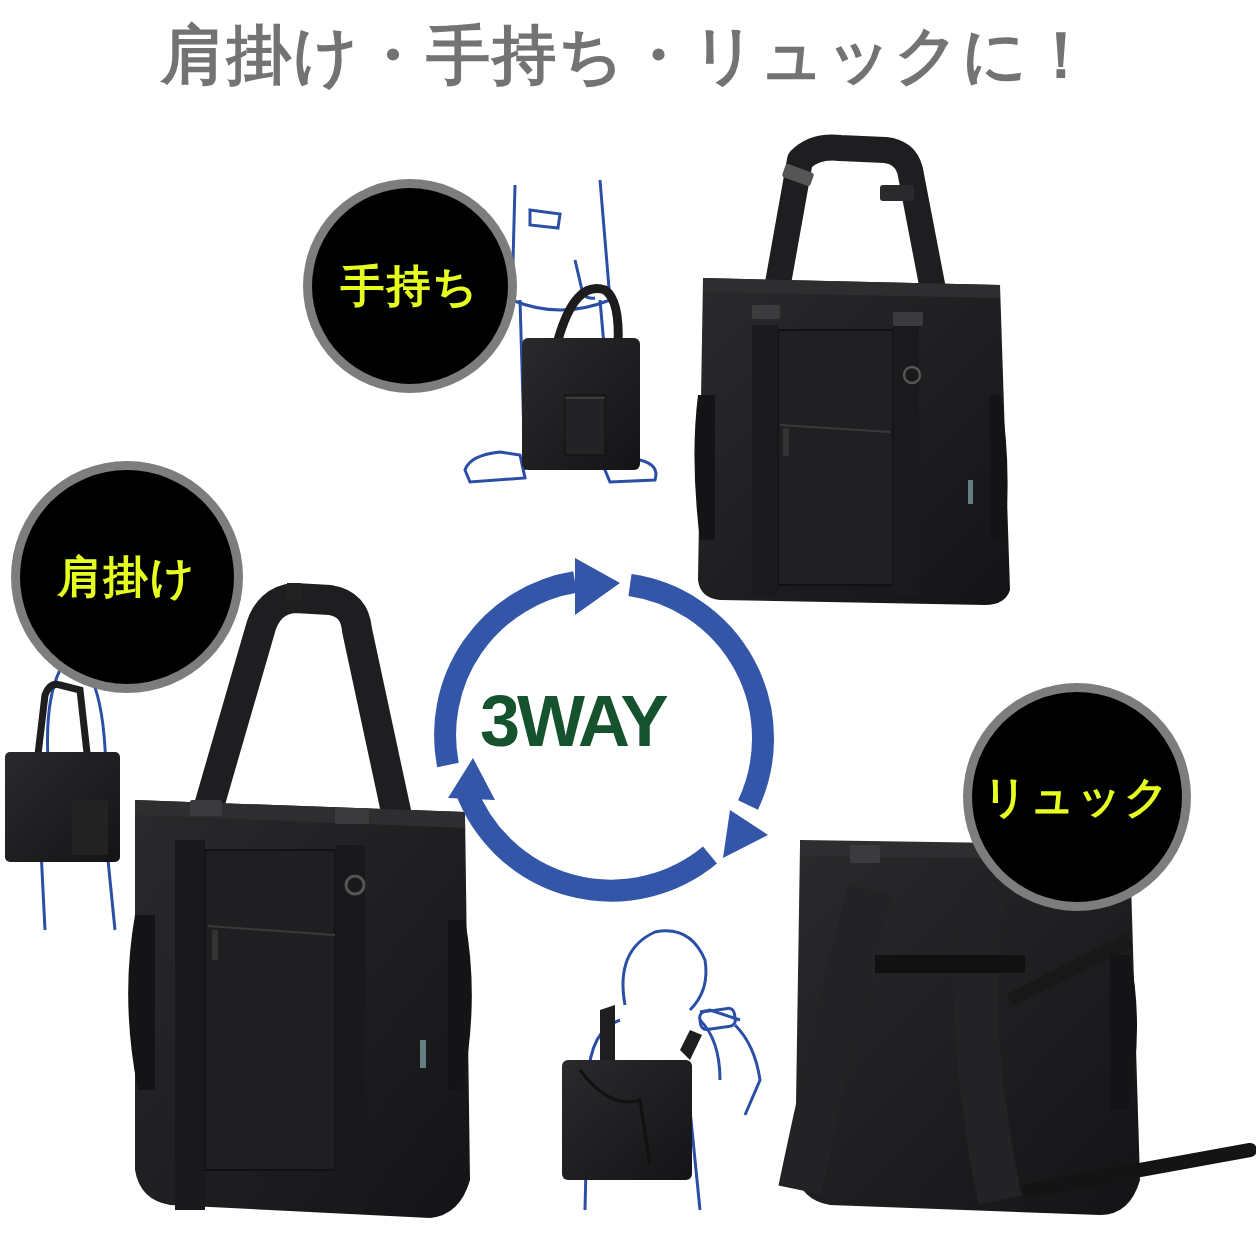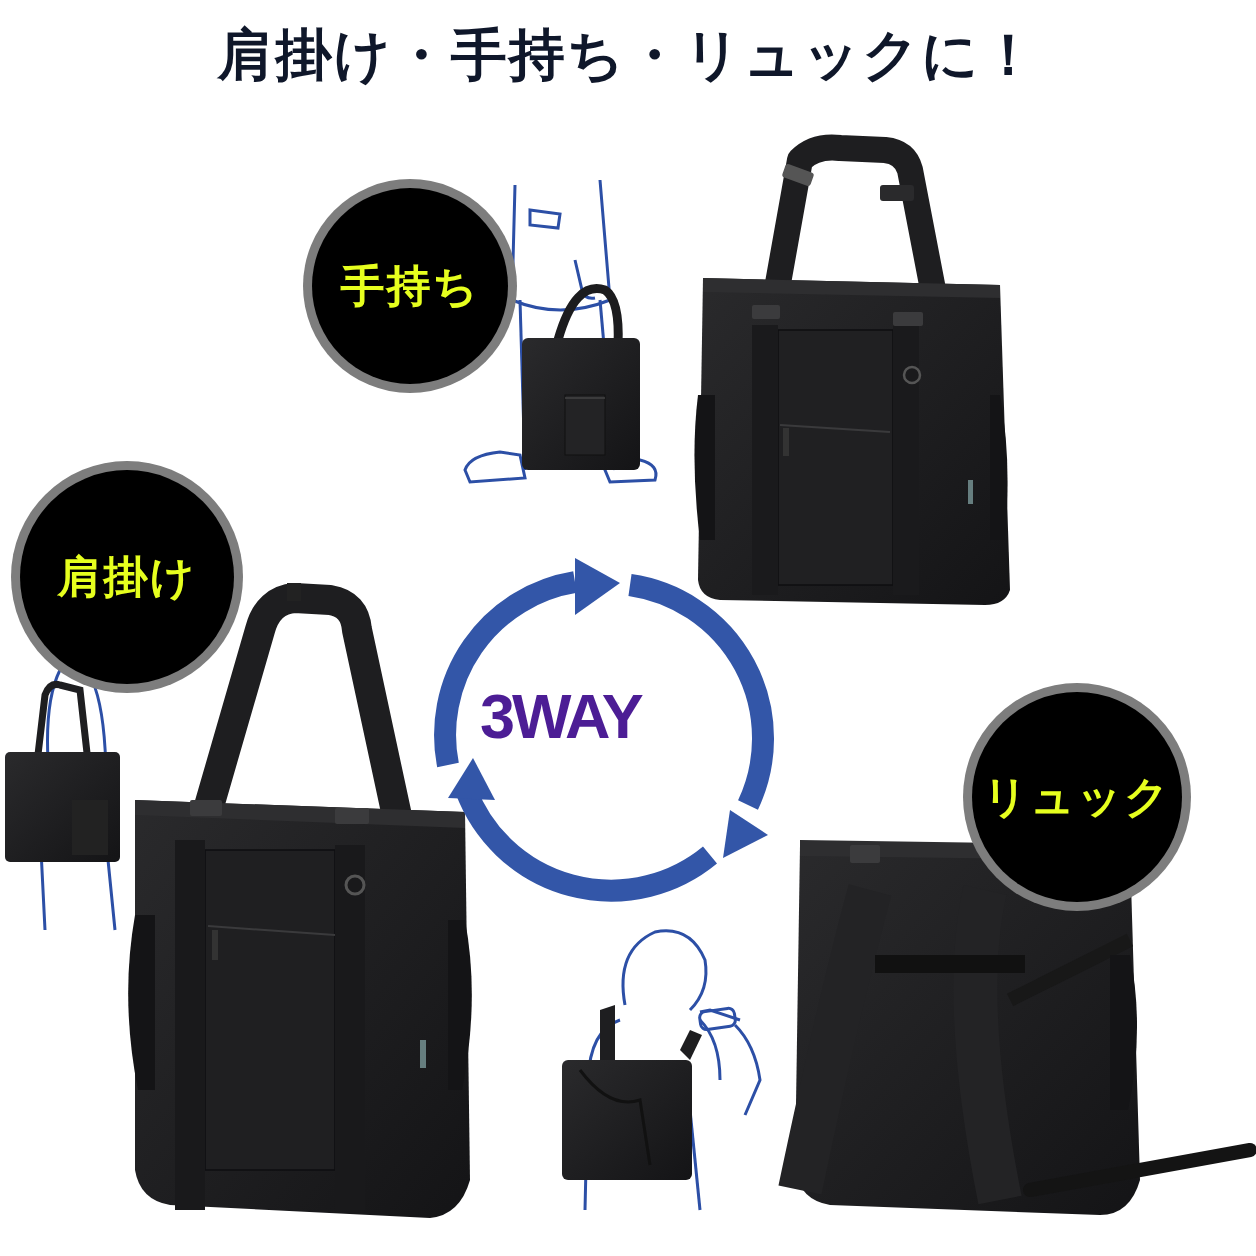--- a/index.html
+++ b/index.html
@@ -1,21 +1,21 @@
 <!DOCTYPE html>
 <html><head>
 <meta charset="utf-8">
 <style>
   html,body{margin:0;padding:0;background:#fff;}
   body{width:1256px;height:1256px;position:relative;overflow:hidden;font-family:"DejaVu Sans","Liberation Sans",sans-serif;}
-  .title{position:absolute;left:0;top:10px;width:1256px;text-align:center;font-size:56px;font-weight:bold;color:#0f172a;letter-spacing:2px;line-height:90px;}
+  .title{position:absolute;left:0;top:10px;width:1256px;text-align:center;font-size:64px;font-weight:bold;color:#737373;letter-spacing:2px;line-height:90px;}
   .badge{position:absolute;border-radius:50%;background:#000;box-shadow:0 0 0 9px #7d7d7d;display:flex;align-items:center;justify-content:center;}
   .badge span{font-size:44px;font-weight:bold;letter-spacing:2px;}
   .layer{position:absolute;left:0;top:0;}
-  .way{position:absolute;font-family:"Liberation Sans","DejaVu Sans",sans-serif;font-weight:bold;color:#4c1d95;font-size:63px;letter-spacing:-3px;}
+  .way{position:absolute;font-family:"Liberation Sans","DejaVu Sans",sans-serif;font-weight:bold;color:#14532d;font-size:72px;letter-spacing:-3px;}
 </style>
 </head>
 <body>
 
 <div class="title">肩掛け・手持ち・リュックに！</div>
 
 <svg class="layer" width="1256" height="1256" viewBox="0 0 1256 1256">
   <defs>
     <linearGradient id="bagG" x1="0" y1="0" x2="1" y2="1">
       <stop offset="0" stop-color="#2a2a2c"></stop>

